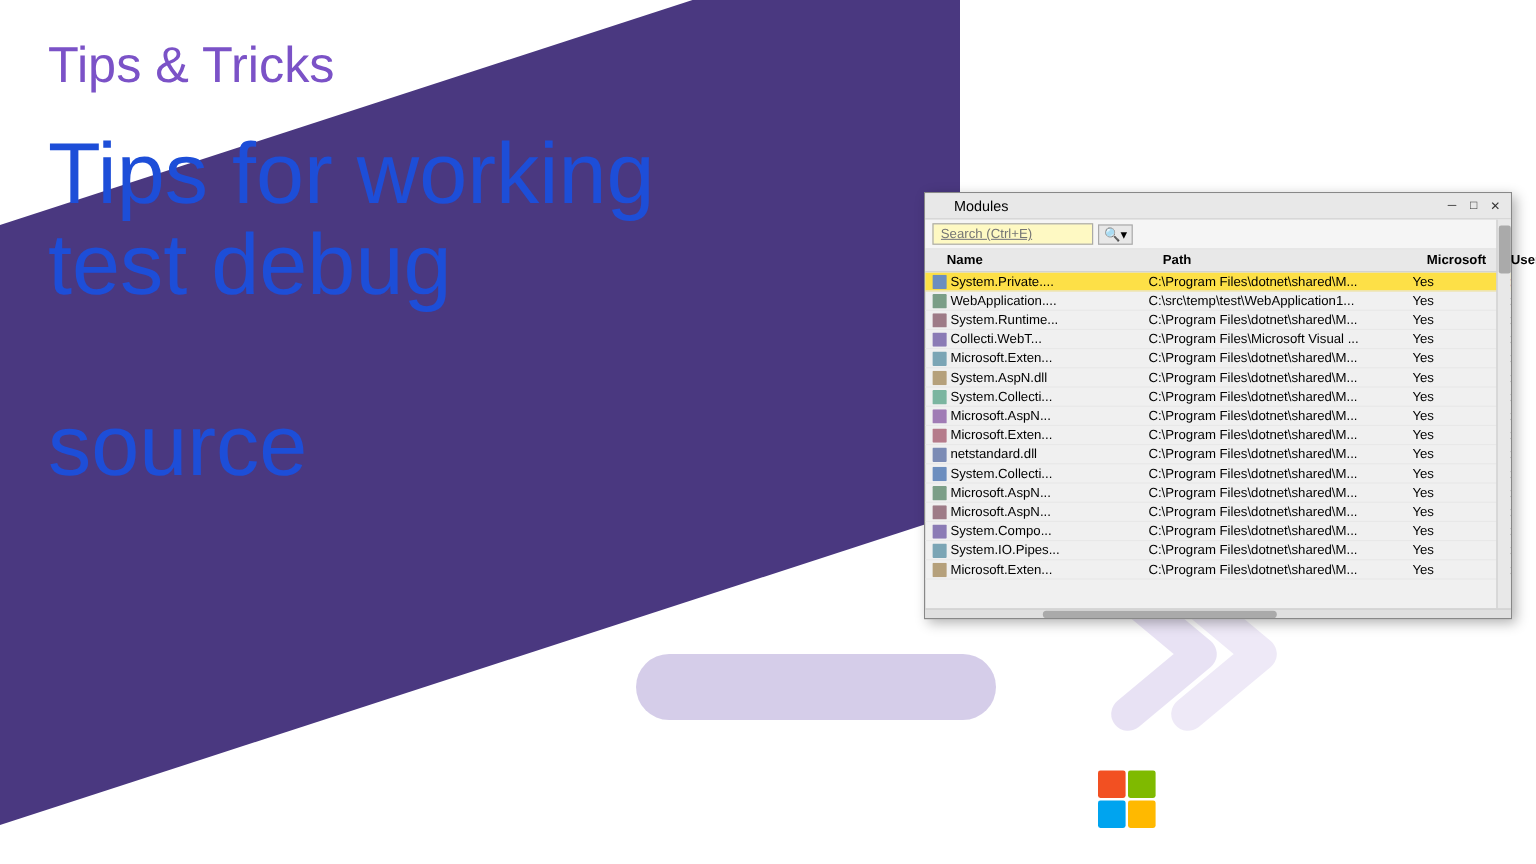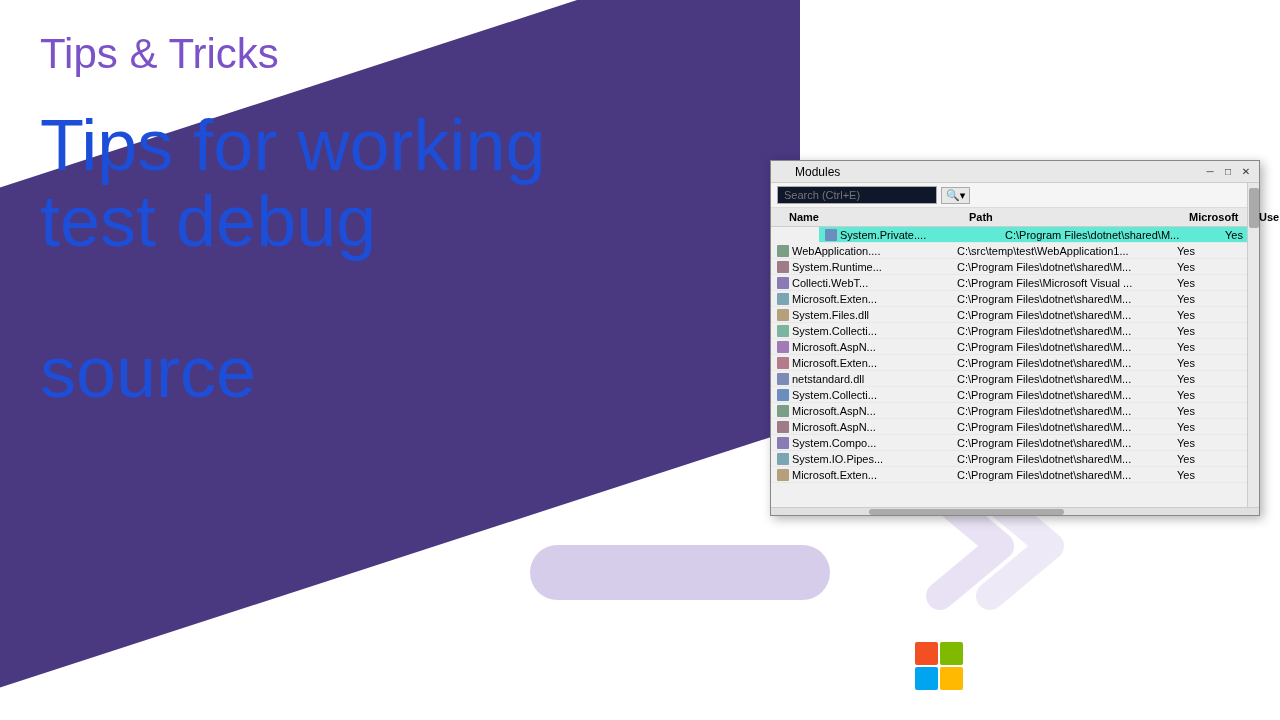--- a/index.html
+++ b/index.html
@@ -134,25 +134,26 @@
       padding: 3px 6px;
       background: #f5f5f5;
       border-bottom: 1px solid #ddd;
       display: flex;
       align-items: center;
       gap: 4px;
     }
 
     .search-box {
       border: 1px solid #aaa;
-      background: #0f172a;
+      background: #fef9c3;
       padding: 2px 6px;
       font-size: 11px;
-      width: 160px;
+      width: 134px;
       color: #888;
+      text-decoration: underline;
     }
 
     .search-btn {
       border: 1px solid #aaa;
       background: #e8e8e8;
       padding: 1px 4px;
       font-size: 11px;
       cursor: pointer;
     }
 
@@ -181,22 +182,21 @@
     .table-row {
       display: grid;
       grid-template-columns: 180px 220px 70px 80px 1fr;
       border-bottom: 1px solid #e8e8e8;
       padding: 0 4px;
       align-items: center;
       min-height: 16px;
     }
 
     .table-row.selected {
-      background: #5eead4;
-      margin-left: 48px;
+      background: #fde047;
     }
 
     .td-cell {
       font-size: 11px;
       color: #000;
       padding: 1px 2px;
       white-space: nowrap;
       overflow: hidden;
       text-overflow: ellipsis;
       display: flex;
@@ -414,21 +414,21 @@
       <div class="td-cell">C:\Program Files\dotnet\shared\M...</div>
       <div class="td-cell">Yes</div>
       <div class="td-cell ">No</div>
 
     </div>
       <div class="table-row">
       <div class="td-cell">
         <svg width="12" height="12">
             <rect width="12" height="12" fill="#b5a07b" rx="1"></rect>
           </svg>
-        <span>System.Files.dll</span>
+        <span>System.AspN.dll</span>
       </div>
       <div class="td-cell">C:\Program Files\dotnet\shared\M...</div>
       <div class="td-cell">Yes</div>
       <div class="td-cell ">No</div>
 
     </div>
       <div class="table-row">
       <div class="td-cell">
         <svg width="12" height="12">
             <rect width="12" height="12" fill="#7bb5a0" rx="1"></rect>

